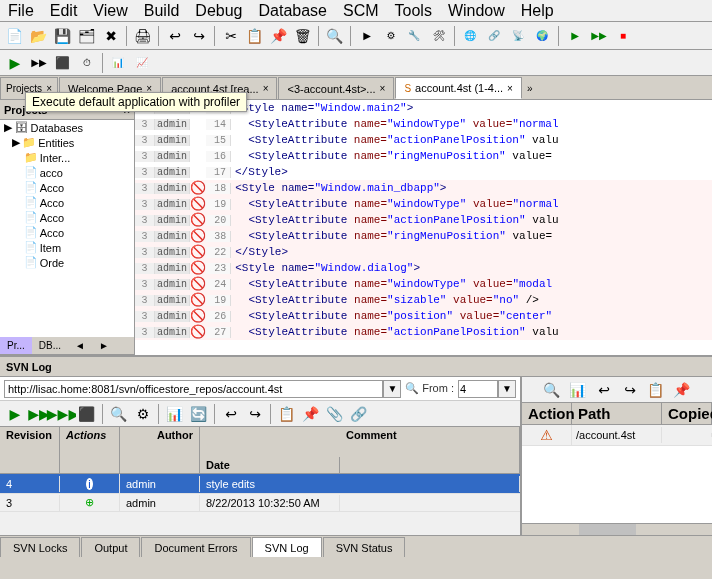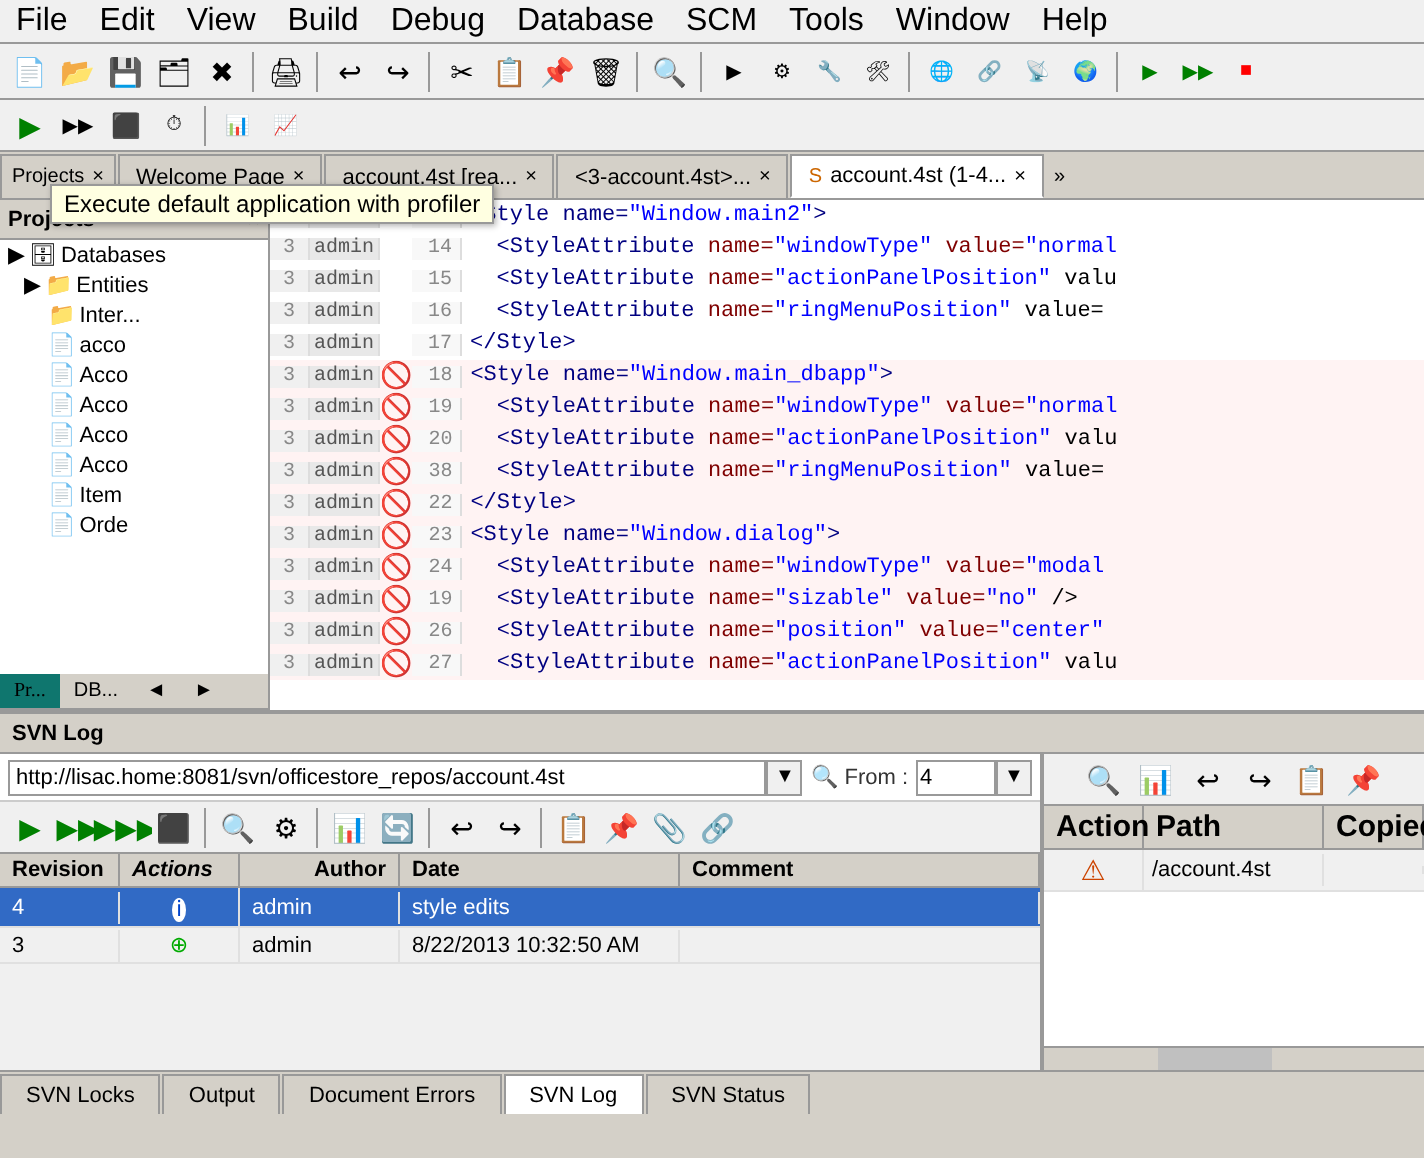--- a/index.html
+++ b/index.html
@@ -24,21 +24,21 @@
     .tab-close { font-size: 10px; cursor: pointer; }
 
     
     .main-area { display: flex; height: calc(579px - 22px - 28px - 26px - 24px - 22px - 180px - 22px); overflow: hidden; }
 
     
     .project-panel { width: 135px; background: white; border-right: 1px solid #999; overflow: hidden; display: flex; flex-direction: column; }
     .panel-header { background: #d4d0c8; border-bottom: 1px solid #999; padding: 2px 4px; font-size: 11px; font-weight: bold; display: flex; align-items: center; justify-content: space-between; height: 20px; }
     .panel-tabs { display: flex; background: #d4d0c8; border-bottom: 1px solid #999; }
     .panel-tab { padding: 2px 6px; font-size: 10px; cursor: pointer; border: 1px solid transparent; }
-    .panel-tab.active { background: #0f766e; font-family: Liberation Serif, serif; }
+    .panel-tab.active { background: #c4b5fd; }
     .tree-area { flex: 1; overflow: auto; font-size: 11px; }
     .tree-item { padding: 1px 4px; display: flex; align-items: center; gap: 2px; cursor: pointer; }
 
     
     .code-editor { flex: 1; background: white; overflow: hidden; display: flex; flex-direction: column; }
     .code-content { flex: 1; overflow: auto; font-family: 'Courier New', monospace; font-size: 11px; }
     .code-line { display: flex; align-items: center; height: 16px; border-bottom: none; }
     .code-line.modified { background: #fff3f3; }
     .line-gutter { background: #f0f0f0; border-right: 1px solid #ddd; min-width: 20px; text-align: center; color: #888; font-size: 10px; padding: 0 2px; }
     .line-author { background: #e8e8e8; min-width: 35px; text-align: center; color: #555; font-size: 10px; border-right: 1px solid #ddd; padding: 0 2px; }
@@ -399,21 +399,21 @@
         <button class="toolbar-btn">📌</button>
         <button class="toolbar-btn">📎</button>
         <button class="toolbar-btn">🔗</button>
       </div>
 
       <div class="log-table">
         <div class="log-table-header">
           <div class="log-col-header" style="width:60px;">Revision</div>
           <div class="log-col-header" style="width:60px;font-style:italic;">Actions</div>
           <div class="log-col-header" style="width:80px;text-align:right;">Author</div>
-          <div class="log-col-header" style="width:140px;">Date</div>
+          <div class="log-col-header" style="width:140px;margin-top:30px;">Date</div>
           <div class="log-col-header" style="flex:1;">Comment</div>
         </div>
         <div class="log-row selected">
           <div class="log-cell" style="width:60px;">4</div>
           <div class="log-cell" style="width:60px; text-align:center;"><span style="color:#0044cc; background:white; border-radius:50%; padding:0 2px;">ℹ</span></div>
           <div class="log-cell" style="width:80px;">admin</div>
           <div class="log-cell" style="flex:1;">style edits</div>
         </div>
         <div class="log-row">
           <div class="log-cell" style="width:60px;">3</div>

